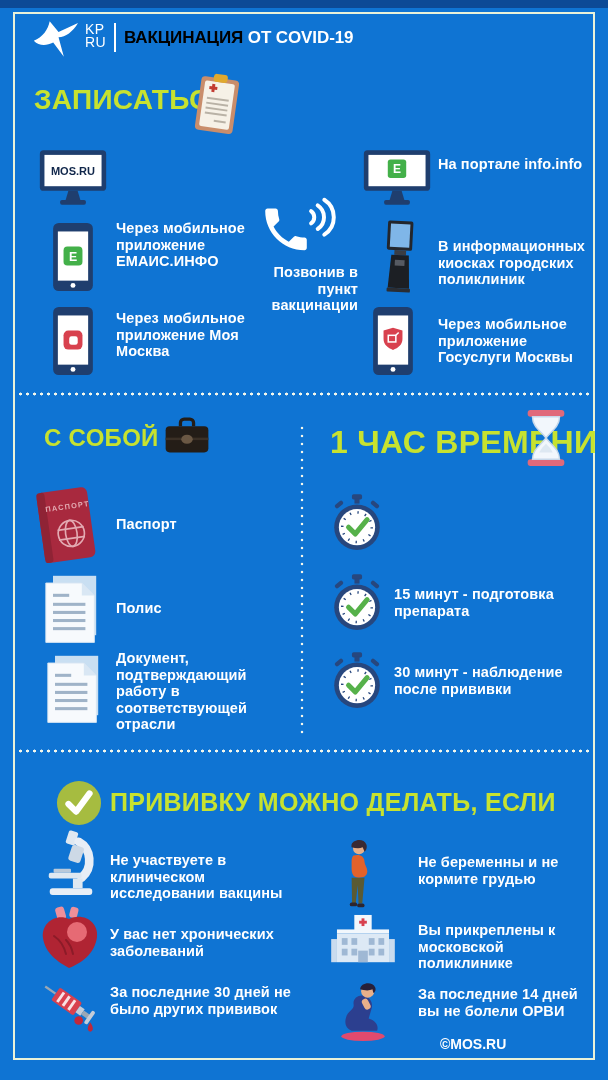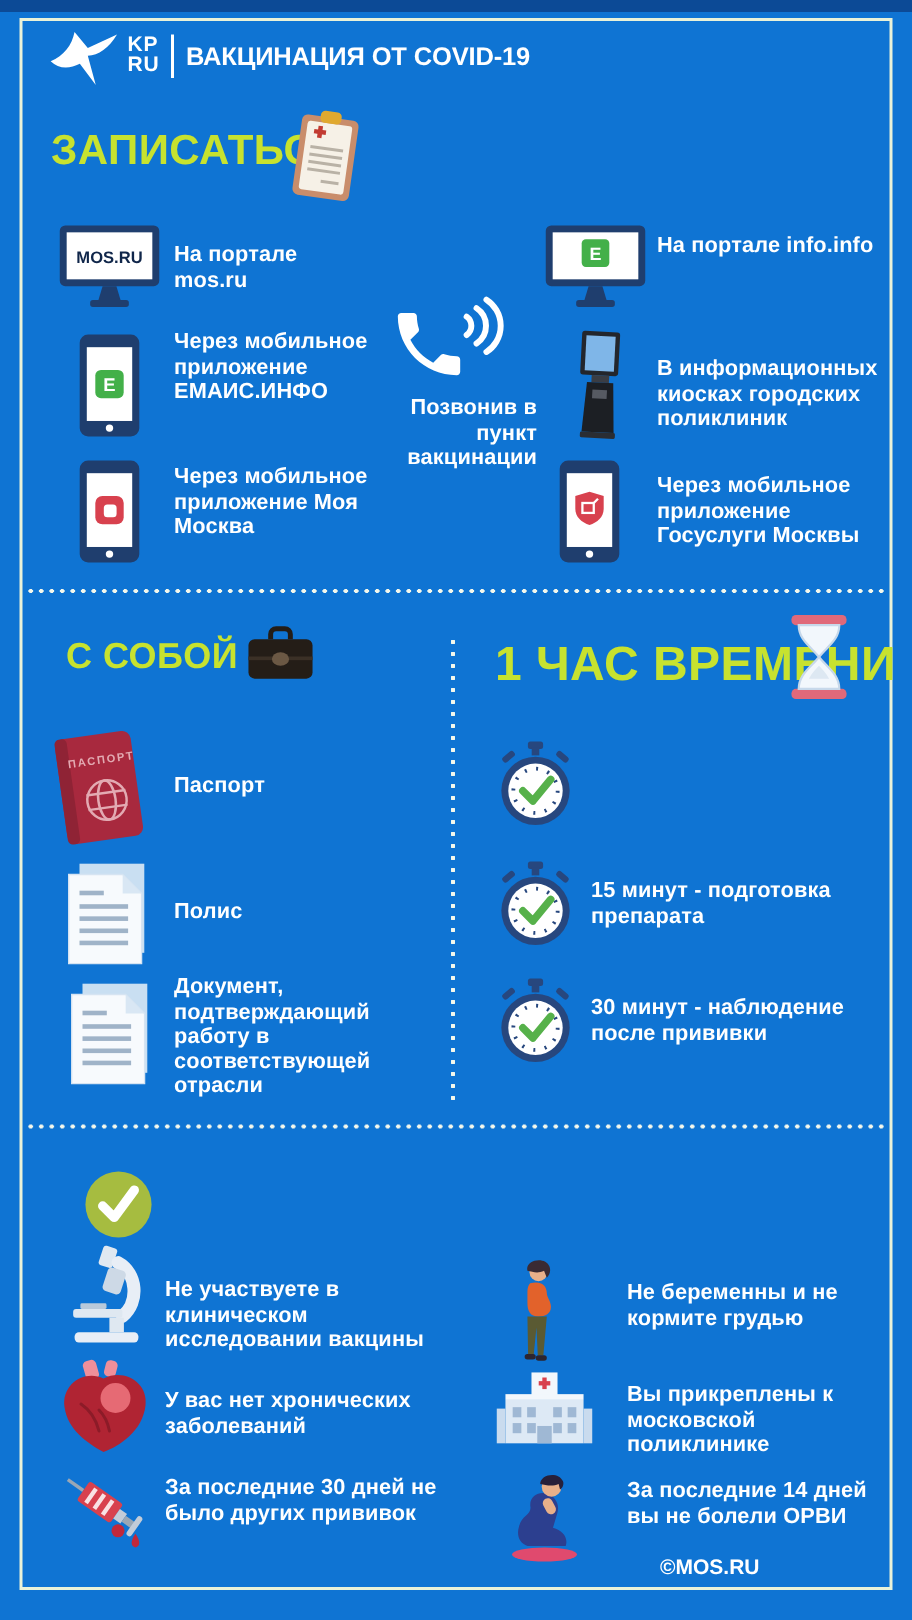--- a/index.html
+++ b/index.html
@@ -20,23 +20,23 @@
   .hdot{
     position:absolute;left:17px;right:17px;height:4px;
     background-image:radial-gradient(circle,#f4f8ec 1.4px,transparent 1.6px);
     background-size:7px 4px;background-repeat:repeat-x;
   }
   .vdot{
     position:absolute;width:4px;
     background-image:radial-gradient(circle,#f4f8ec 1.4px,transparent 1.6px);
     background-size:4px 8px;background-repeat:repeat-y;
   }
-  .brand{color:#fff;font-weight:700;font-size:14px;line-height:.92;letter-spacing:.5px;}
+  .brand{color:#fff;font-weight:400;font-size:14px;line-height:.92;letter-spacing:.5px;}
   .hdr-title{position:absolute;font-weight:700;font-size:17px;letter-spacing:-.1px;white-space:nowrap;}
-  .hdr-title .acc{color:#ffffff;}
+  .hdr-title .acc{color:#000000;}
   .hdr-title .rest{color:#fff;}
   .center{text-align:right;}
   .credit{position:absolute;color:#fff;font-weight:700;font-size:14px;}
 </style>
 </head>
 <body>
 
 <div id="poster">
   <div class="topstrip"></div>
   <div class="frame"></div>
@@ -74,21 +74,20 @@
     </g>
   </svg>
 
   <svg class="abs" style="left:38px;top:148px" width="70" height="58" viewBox="0 0 76 62">
     <rect x="2" y="2" width="72" height="44" rx="4" fill="#1f3e6e"></rect>
     <rect x="7" y="7" width="62" height="34" fill="#ffffff"></rect>
     <text x="38" y="29" text-anchor="middle" font-size="12" font-weight="bold" fill="#10264a">MOS.RU</text>
     <path d="M33,46 L43,46 L46,56 L30,56 Z" fill="#1f3e6e"></path>
     <rect x="24" y="56" width="28" height="5" rx="2" fill="#1f3e6e"></rect>
   </svg>
-  <div class="txt" style="left:116px;top:162px;width:120px">На портале mos.ru</div>
 
   <svg class="abs" style="left:362px;top:148px" width="70" height="58" viewBox="0 0 76 62">
     <rect x="2" y="2" width="72" height="44" rx="4" fill="#1f3e6e"></rect>
     <rect x="7" y="7" width="62" height="34" fill="#ffffff"></rect>
     <rect x="28" y="12" width="20" height="20" rx="3" fill="#43b049"></rect>
     <text x="38" y="27" text-anchor="middle" font-size="13" font-weight="bold" fill="#ffffff">E</text>
     <path d="M33,46 L43,46 L46,56 L30,56 Z" fill="#1f3e6e"></path>
     <rect x="24" y="56" width="28" height="5" rx="2" fill="#1f3e6e"></rect>
   </svg>
   <div class="txt" style="left:438px;top:156px;width:150px">На портале info.info</div>
@@ -240,20 +239,21 @@
     <polyline points="22,40 30,48 44,31" fill="none" stroke="#56b14a" stroke-width="6" stroke-linecap="round" stroke-linejoin="round"></polyline>
   </svg>
   <div class="txt" style="left:394px;top:664px;width:195px">30 минут - наблюдение после прививки</div>
 
   <div class="hdot" style="top:749px"></div>
 
   <svg class="abs" style="left:56px;top:780px" width="46" height="46" viewBox="0 0 48 48">
     <circle cx="24" cy="24" r="23" fill="#a6bc40"></circle>
     <polyline points="13,25 21,33 35,14" fill="none" stroke="#ffffff" stroke-width="6.5" stroke-linecap="round" stroke-linejoin="round"></polyline>
   </svg>
+  <div class="heading" style="left:110px;top:788px;font-size:25px;white-space:nowrap">ПРИВИВКУ МОЖНО ДЕЛАТЬ, ЕСЛИ</div>
 
   <svg class="abs" style="left:42px;top:830px" width="58" height="68" viewBox="0 0 60 70">
     <rect x="26" y="1" width="10" height="14" rx="2" fill="#dfe8f1" transform="rotate(18 31 8)"></rect>
     <path d="M38,12 c13,7 15,27 3,37" stroke="#e8eef6" stroke-width="9" fill="none" stroke-linecap="round"></path>
     <rect x="29" y="16" width="13" height="17" rx="3" fill="#cdd9e6" transform="rotate(18 35 24)"></rect>
     <rect x="12" y="40" width="18" height="4" rx="1" fill="#b9c9da"></rect>
     <rect x="7" y="44" width="34" height="6" rx="2" fill="#dfe8f1"></rect>
     <rect x="32" y="50" width="10" height="10" fill="#dfe8f1"></rect>
     <rect x="8" y="60" width="44" height="7" rx="3" fill="#e8eef6"></rect>
   </svg>

